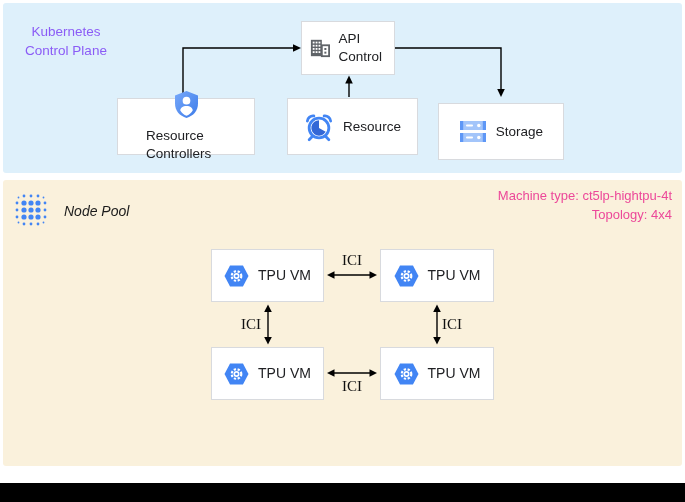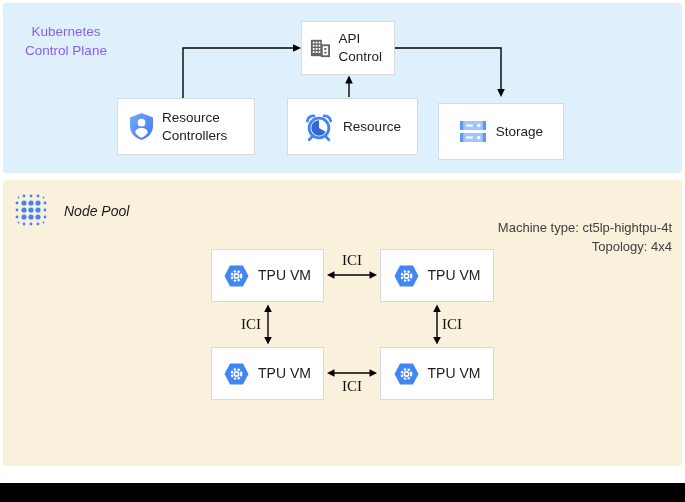--- a/index.html
+++ b/index.html
@@ -13,40 +13,40 @@
   #panel-np{left:3px;top:180px;width:679px;height:286px;background:#faf1dc;}
   #bottom-bar{position:absolute;left:0;top:483px;width:685px;height:19px;background:#000;}
 
   .node{
     position:absolute;display:flex;align-items:center;justify-content:center;gap:9px;
     background:#fff;border:1px solid #d8dade;box-sizing:border-box;
   }
   .node-label{font-size:13.5px;line-height:1.32;color:#202124;}
   #node-api{left:301px;top:21px;width:94px;height:54px;}
   #node-api .node-label{width:48px;}
-  #node-rc{left:117px;top:98px;width:138px;height:57px;}
+  #node-rc{left:117px;top:98px;width:138px;height:57px;flex-direction:column;}
   #node-rc .node-label{width:80px;}
   #node-sch{left:287px;top:98px;width:131px;height:57px;}
   #node-sto{left:438px;top:103px;width:126px;height:57px;}
   .tpu{width:113px;height:53px;}
   .tpu .node-label{font-size:14px;}
   #tpu-1{left:211px;top:249px;}
   #tpu-2{left:380px;top:249px;width:114px;}
   #tpu-3{left:211px;top:347px;}
   #tpu-4{left:380px;top:347px;width:114px;}
 
   #cp-title{
     position:absolute;left:16px;top:23px;width:100px;text-align:center;
     font-size:13.5px;line-height:1.4;color:#8b5cf6;
   }
   #np-icon{position:absolute;left:12px;top:191px;}
   #np-title{position:absolute;left:64px;top:203px;font-size:14px;color:#1b1b1b;font-style:italic;}
   #np-meta{
     position:absolute;right:13px;top:187px;text-align:right;
-    font-size:13px;line-height:1.45;color:#404040;margin-top:32px;
+    font-size:13px;line-height:1.45;color:#ec4899;
   }
   .ici{
     position:absolute;font-size:15px;color:#111;font-family:Liberation Serif, serif;
   }
   #ici-top{left:338px;top:252px;width:28px;text-align:center;}
   #ici-left{left:239px;top:316px;width:22px;text-align:right;}
   #ici-right{left:442px;top:316px;width:24px;text-align:left;}
   #ici-bottom{left:338px;top:378px;width:28px;text-align:center;}
 
   #arrows{position:absolute;left:0;top:0;pointer-events:none;}

